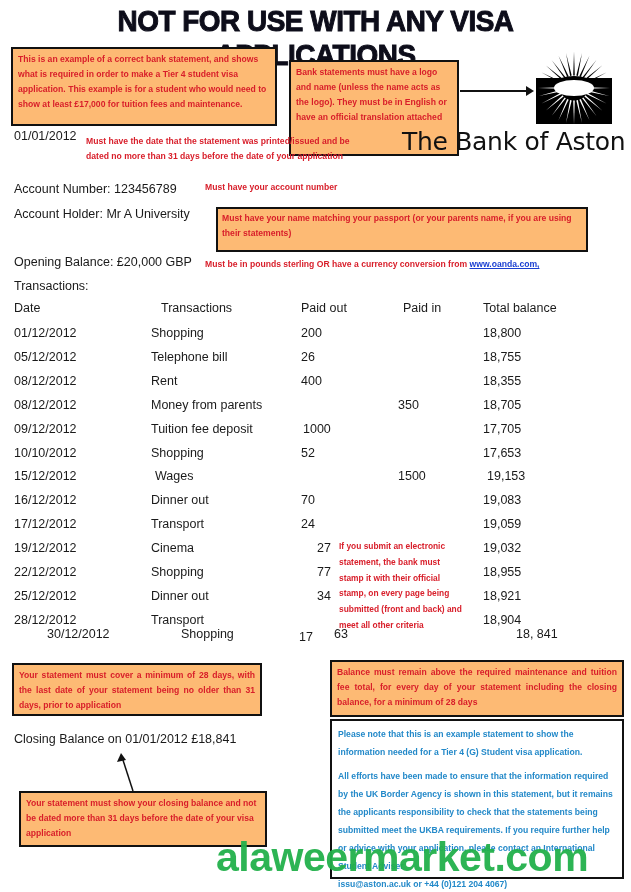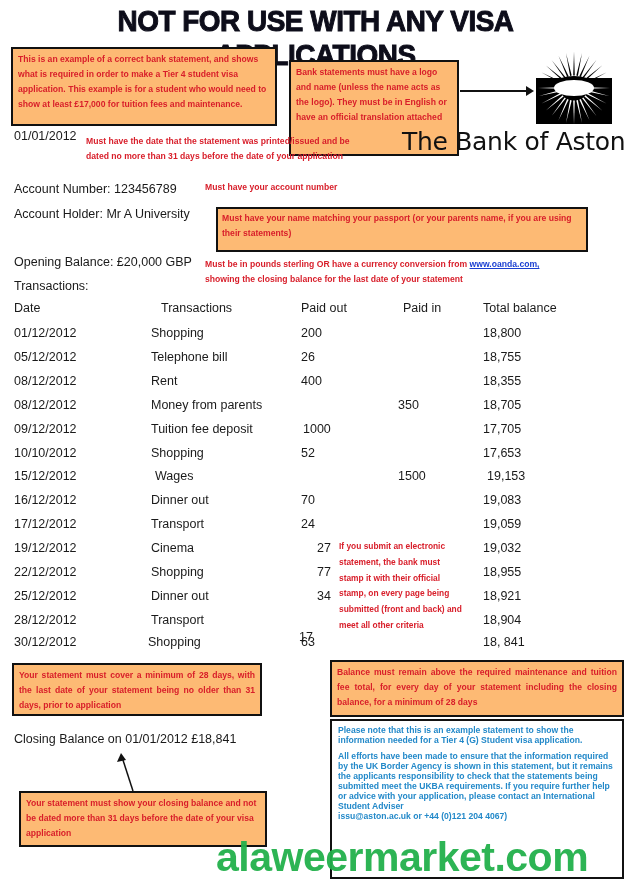--- a/index.html
+++ b/index.html
@@ -39,21 +39,21 @@
   .c-desc { left: 137px; }
   .c-out { left: 287px; }
   .c-in { left: 384px; }
   .c-bal { left: 469px; }
 
   .link { color: #1a3fd1; text-decoration: underline; }
 
   .blue-box {
     position: absolute; left: 330px; top: 719px; width: 294px; height: 160px;
     border: 2px solid #111; background: #fff; padding: 4px 6px;
-    color: #2389c9; font-weight: bold; font-size: 8.6px; line-height: 10px;
+    color: #2389c9; font-weight: bold; font-size: 8.6px; line-height: 18px;
   }
   .blue-box p + p { margin-top: 6px; }
 
   .arrow-up { position: absolute; left: 0; top: 0; }
 
   .watermark {
     position: absolute; left: 216px; top: 834px; font-size: 41px; font-weight: bold;
     color: #22b04b; opacity: 0.95; letter-spacing: -0.5px;
     font-family: "Liberation Sans", sans-serif; white-space: nowrap;
   }
@@ -122,21 +122,20 @@
 <div class="plain" style="left:14px; top:207px;">Account Holder: Mr A University</div>
 <div class="note boxed" style="left:200px; top:207px; width:372px; height:45px; padding:2px 4px;margin-left:16px;">
   <span>Must have your name matching your passport (or your parents name, if you are using their statements)</span>
 </div>
 
 <div class="plain" style="left:14px; top:255px;">Opening Balance: £20,000 GBP</div>
 <div class="note" style="left:205px; top:257px; width:380px;">
   <div>
     <span>Must be in pounds sterling OR have a currency conversion from </span><span class="link">www.oanda.com,</span>
   </div>
-  <div>showing the closing balance for the last date of your statement</div>
 </div>
 <div class="plain" style="left:14px; top:279px;">Transactions:</div>
 
 <div class="tx-table">
   <div class="tx-row" style="top:0;">
     <span class="c-date">Date</span>
     <span style="left:147px;">Transactions</span>
     <span style="left:287px;">Paid out</span>
     <span style="left:389px;">Paid in</span>
     <span style="left:469px;">Total balance</span>
@@ -226,21 +225,21 @@
         <span class="c-in"></span>
         <span class="c-bal">18,921</span>
       </div>
       <div class="tx-row" style="top: 311.8px;">
         <span class="c-date">28/12/2012</span>
         <span class="c-desc">Transport</span>
         <span class="c-out" style="left: 285px; margin-top: 17px;">17</span>
         <span class="c-in"></span>
         <span class="c-bal">18,904</span>
       </div>
-      <div class="tx-row" style="top: 334px;">
+      <div class="tx-row" style="top: 326px; margin-left: 33px;">
         <span class="c-date">30/12/2012</span>
         <span class="c-desc" style="left: 134px;">Shopping</span>
         <span class="c-out" style="left: 287px;">63</span>
         <span class="c-in"></span>
         <span class="c-bal">18, 841</span>
       </div>
     </div>
 </div>
 
 <div class="note" style="left:339px; top:539px; width:124px; font-size:8.4px; line-height:15.8px;">

